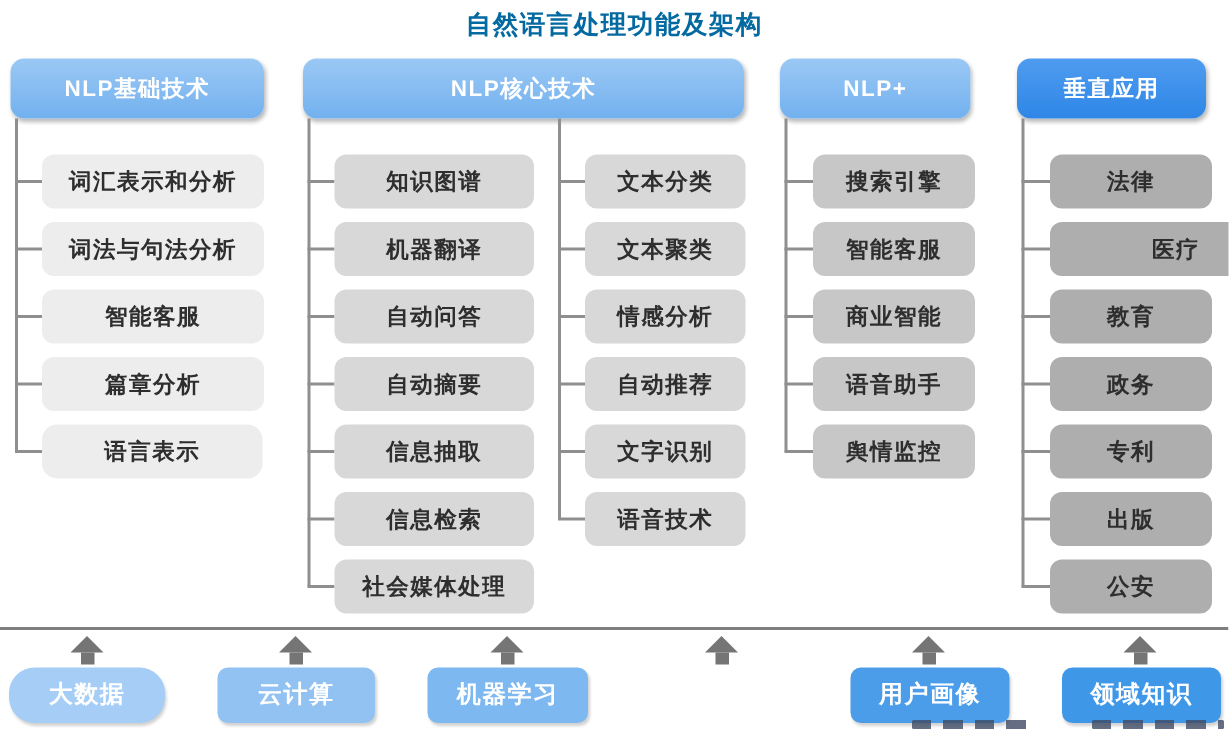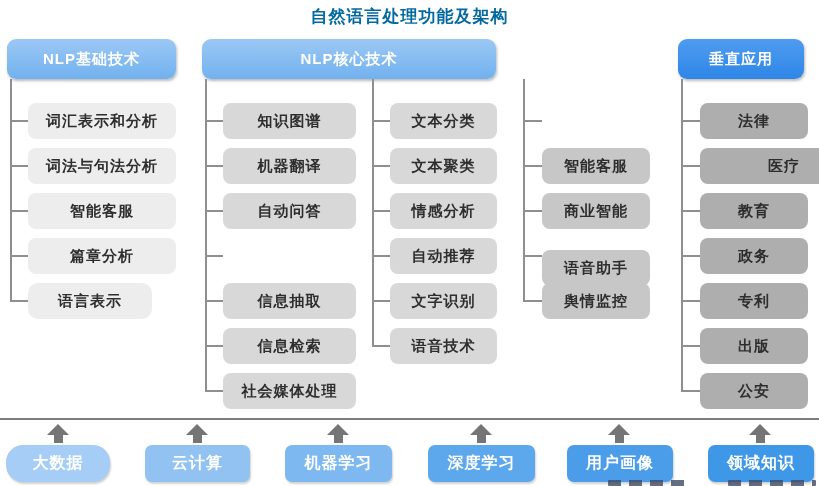--- a/index.html
+++ b/index.html
@@ -31,49 +31,51 @@
 </style>
 </head>
 <body>
 
 <div id="stage">
 
   <div class="title">自然语言处理功能及架构</div>
 
   <div class="hdr" style="left:7px;width:169px;">NLP基础技术</div>
   <div class="hdr" style="left:202px;width:294px;">NLP核心技术</div>
+  <div class="hdr" style="left:520px;width:127px;">NLP+</div>
   <div class="hdr dark" style="left:678px;width:126px;">垂直应用</div>
 
   <div class="vline" style="left:10px;top:79px;height:222px;"></div>
   <div class="vline" style="left:205px;top:79px;height:312px;"></div>
   <div class="vline" style="left:372px;top:79px;height:267px;"></div>
   <div class="vline" style="left:523px;top:79px;height:222px;"></div>
   <div class="vline" style="left:681px;top:79px;height:312px;"></div>
 
   <div class="hline" style="left:10px;top:120px;width:18px;"></div>
   <div class="hline" style="left:10px;top:165px;width:18px;"></div>
   <div class="hline" style="left:10px;top:210px;width:18px;"></div>
   <div class="hline" style="left:10px;top:255px;width:18px;"></div>
   <div class="hline" style="left:10px;top:300px;width:18px;"></div>
   <div class="item c1" style="left:28px;top:103px;width:148px;">词汇表示和分析</div>
   <div class="item c1" style="left:28px;top:148px;width:148px;">词法与句法分析</div>
   <div class="item c1" style="left:28px;top:193px;width:148px;">智能客服</div>
   <div class="item c1" style="left:28px;top:238px;width:148px;">篇章分析</div>
-  <div class="item c1" style="left:28px;top:283px;width:124px;border-radius:10px;">语言表示</div>
+  <div class="item c1" style="left:28px;top:283px;width:147px;border-radius:10px;">语言表示</div>
 
   <div class="hline" style="left:205px;top:120px;width:18px;"></div>
   <div class="hline" style="left:205px;top:165px;width:18px;"></div>
   <div class="hline" style="left:205px;top:210px;width:18px;"></div>
   <div class="hline" style="left:205px;top:255px;width:18px;"></div>
   <div class="hline" style="left:205px;top:300px;width:18px;"></div>
   <div class="hline" style="left:205px;top:345px;width:18px;"></div>
   <div class="hline" style="left:205px;top:390px;width:18px;"></div>
   <div class="item c2" style="left:223px;top:103px;width:133px;">知识图谱</div>
   <div class="item c2" style="left:223px;top:148px;width:133px;">机器翻译</div>
   <div class="item c2" style="left:223px;top:193px;width:133px;">自动问答</div>
+  <div class="item c2" style="left:223px;top:238px;width:133px;">自动摘要</div>
   <div class="item c2" style="left:223px;top:283px;width:133px;">信息抽取</div>
   <div class="item c2" style="left:223px;top:328px;width:133px;">信息检索</div>
   <div class="item c2" style="left:223px;top:373px;width:133px;">社会媒体处理</div>
 
   <div class="hline" style="left:372px;top:120px;width:18px;"></div>
   <div class="hline" style="left:372px;top:165px;width:18px;"></div>
   <div class="hline" style="left:372px;top:210px;width:18px;"></div>
   <div class="hline" style="left:372px;top:255px;width:18px;"></div>
   <div class="hline" style="left:372px;top:300px;width:18px;"></div>
   <div class="hline" style="left:372px;top:345px;width:18px;"></div>
@@ -82,23 +84,24 @@
   <div class="item c2" style="left:390px;top:193px;width:107px;">情感分析</div>
   <div class="item c2" style="left:390px;top:238px;width:107px;">自动推荐</div>
   <div class="item c2" style="left:390px;top:283px;width:107px;">文字识别</div>
   <div class="item c2" style="left:390px;top:328px;width:107px;">语音技术</div>
 
   <div class="hline" style="left:523px;top:120px;width:19px;"></div>
   <div class="hline" style="left:523px;top:165px;width:19px;"></div>
   <div class="hline" style="left:523px;top:210px;width:19px;"></div>
   <div class="hline" style="left:523px;top:255px;width:19px;"></div>
   <div class="hline" style="left:523px;top:300px;width:19px;"></div>
+  <div class="item c3" style="left:542px;top:103px;width:108px;">搜索引擎</div>
   <div class="item c3" style="left:542px;top:148px;width:108px;">智能客服</div>
   <div class="item c3" style="left:542px;top:193px;width:108px;">商业智能</div>
-  <div class="item c3" style="left:542px;top:250px;width:108px;text-align:right;">语音助手</div>
+  <div class="item c3" style="left:542px;top:238px;width:108px;text-align:right;">语音助手</div>
   <div class="item c3" style="left:542px;top:283px;width:108px;">舆情监控</div>
 
   <div class="hline" style="left:681px;top:120px;width:19px;"></div>
   <div class="hline" style="left:681px;top:165px;width:19px;"></div>
   <div class="hline" style="left:681px;top:210px;width:19px;"></div>
   <div class="hline" style="left:681px;top:255px;width:19px;"></div>
   <div class="hline" style="left:681px;top:300px;width:19px;"></div>
   <div class="hline" style="left:681px;top:345px;width:19px;"></div>
   <div class="hline" style="left:681px;top:390px;width:19px;"></div>
   <div class="item c4" style="left:700px;top:103px;width:108px;">法律</div>
@@ -132,20 +135,19 @@
       <div class="stem"></div>
     </div>
   <div class="arrow" style="left:749px;">
       <div class="tri"></div>
       <div class="stem"></div>
     </div>
 
   <div class="fbox fb0" style="left:6px;width:104px;">大数据</div>
   <div class="fbox fb1" style="left:145px;width:105px;">云计算</div>
   <div class="fbox fb2" style="left:285px;width:107px;">机器学习</div>
-  <div class="fbox fb3" style="left:428px;width:107px;">深度学习</div>
   <div class="fbox fb4" style="left:567px;width:106px;">用户画像</div>
   <div class="fbox fb5" style="left:708px;width:106px;">领域知识</div>
 
   <div class="wmark" style="left:608px;width:82px;"></div>
   <div class="wmark" style="left:728px;width:88px;"></div>
 
 </div>
 
 </body></html>

